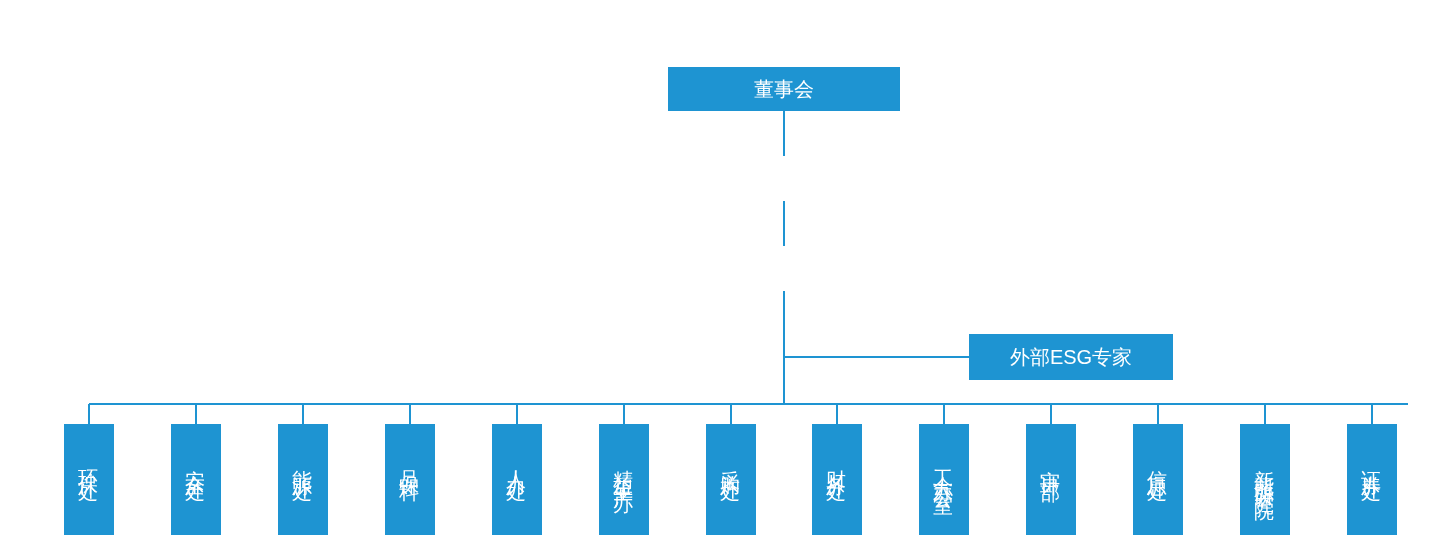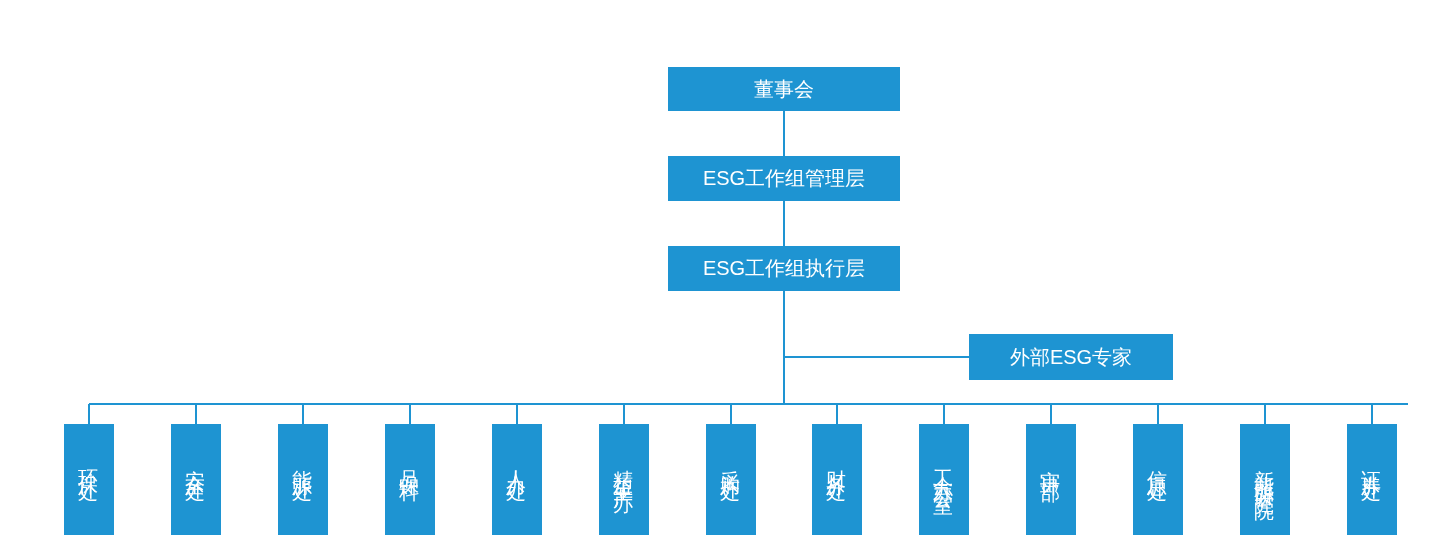--- a/index.html
+++ b/index.html
@@ -65,29 +65,23 @@
 <body>
 
 <div class="canvas">
 
   <div class="hbox" id="box-board">
     <span>董事会</span>
   </div>
 
   <div class="line vline" id="conn-board-mgmt"></div>
 
-  <div class="hbox" id="box-mgmt">
-    <span>ESG工作组管理层</span>
-  </div>
 
   <div class="line vline" id="conn-mgmt-exec"></div>
 
-  <div class="hbox" id="box-exec">
-    <span>ESG工作组执行层</span>
-  </div>
 
   <div class="line vline" id="conn-exec-row"></div>
 
   <div class="line hline" id="conn-advisor"></div>
 
   <div class="hbox" id="box-advisor">
     <span>外部ESG专家</span>
   </div>
 
   <div class="line hline" id="conn-row"></div>

